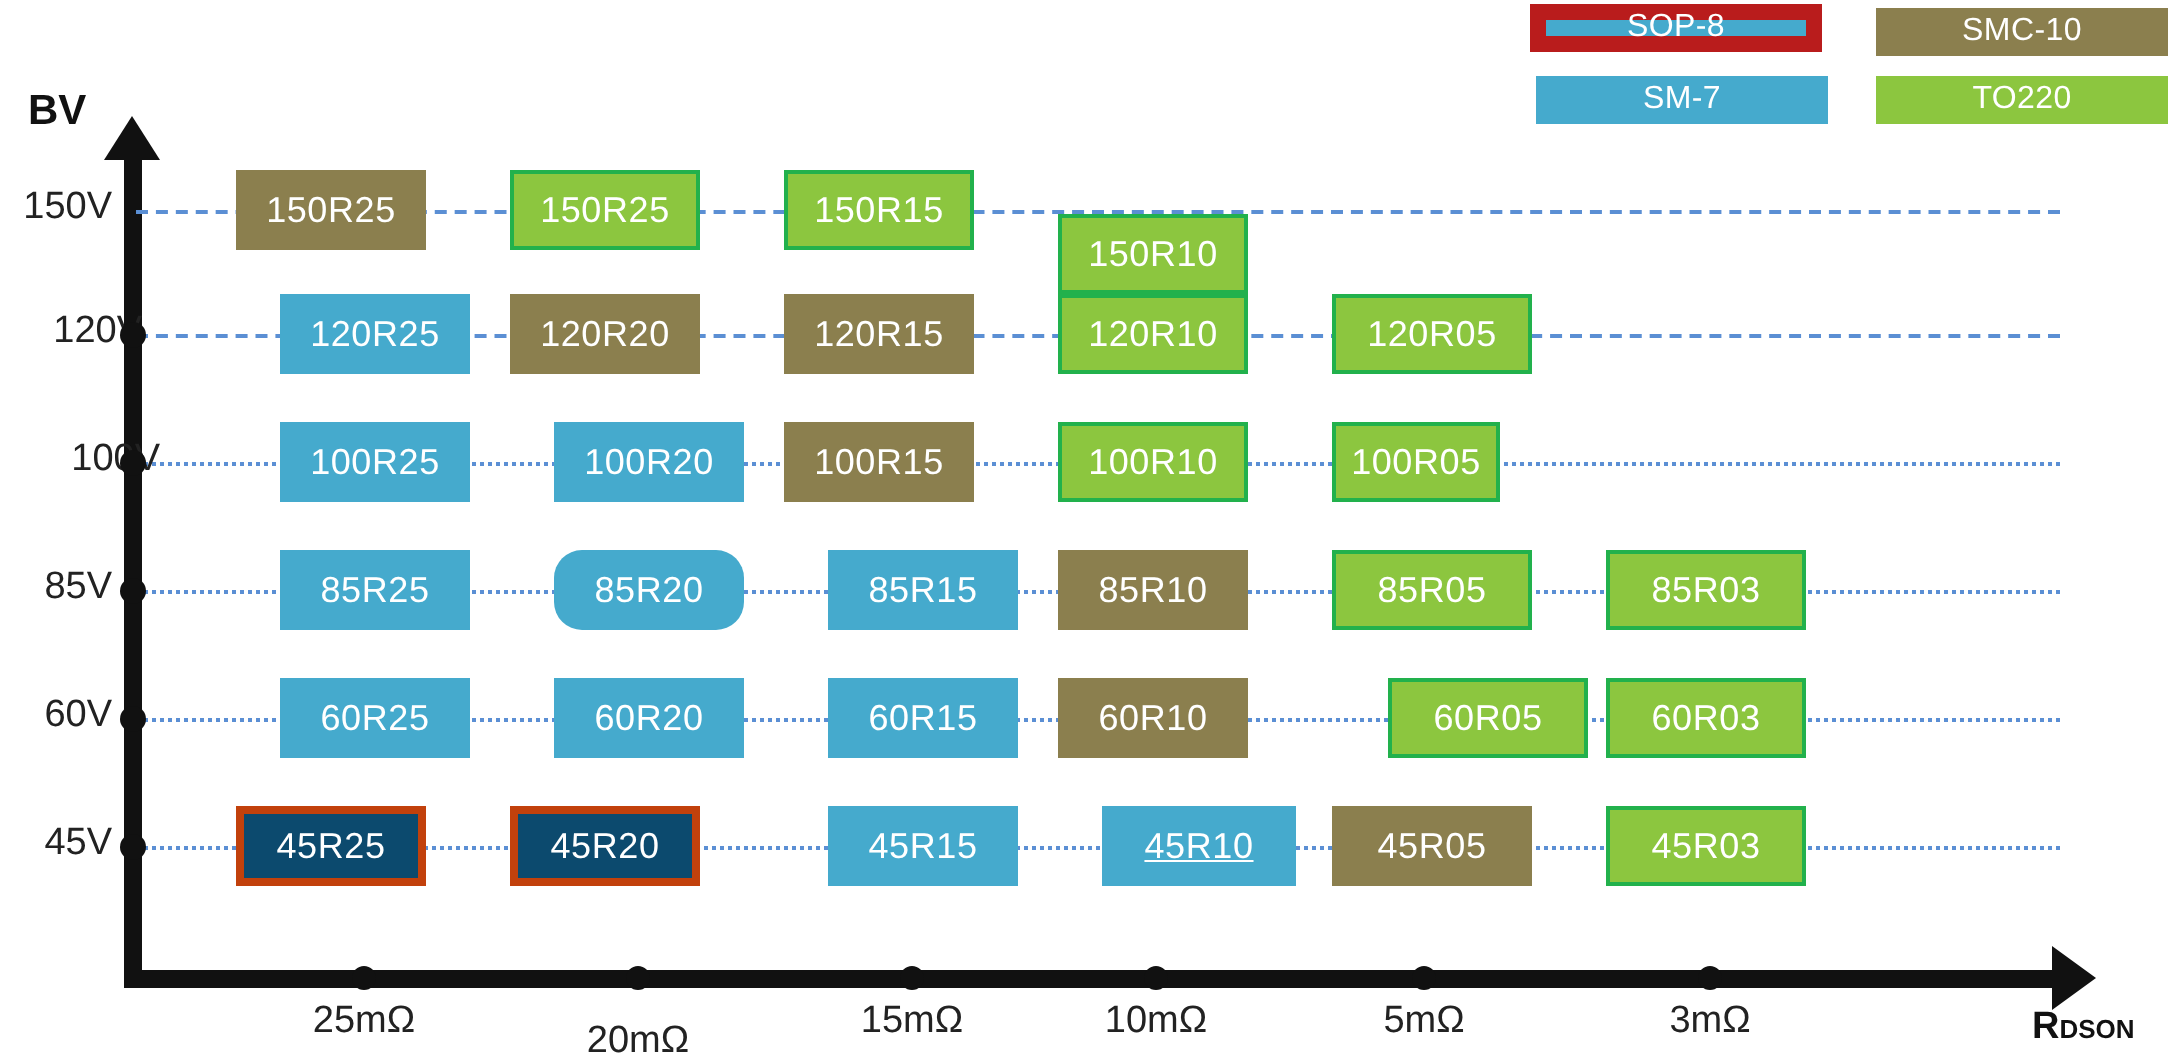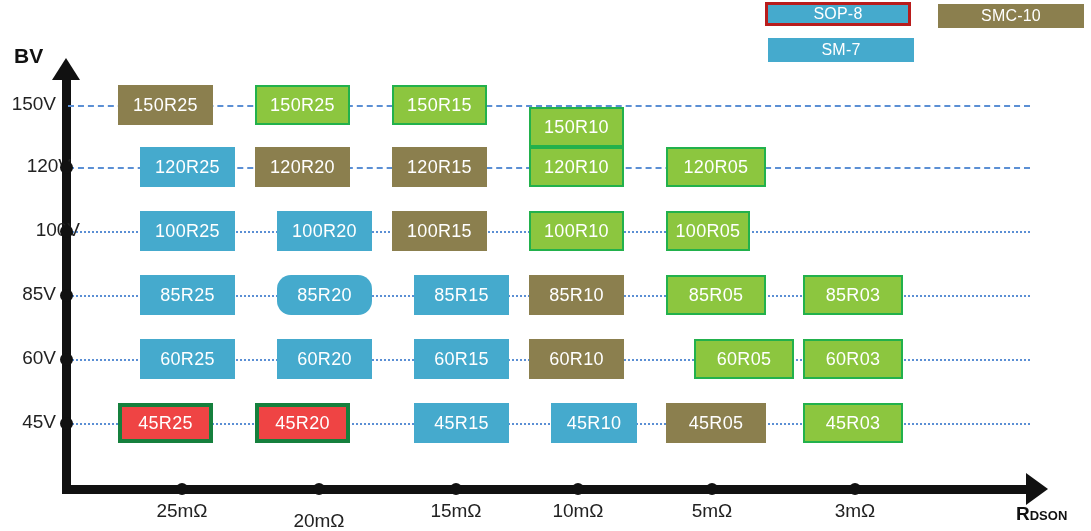--- a/index.html
+++ b/index.html
@@ -4,21 +4,21 @@
 <style>
   html,body{margin:0;padding:0;background:#ffffff;}
   body{width:1091px;height:531px;position:relative;overflow:hidden;
        font-family:"Liberation Sans",sans-serif;}
 
   
   #legend{position:absolute;left:760px;top:2px;width:325px;height:62px;}
   .legend-cell{position:absolute;width:146px;height:24px;box-sizing:border-box;
                display:flex;align-items:center;justify-content:center;
                color:#ffffff;font-size:16px;letter-spacing:.2px;}
-  .lg-sop8 {left:5px;  top:0px;  background:#45AACD;border:3px solid #b91c1c;}
+  .lg-sop8 {left:5px;  top:0px;  background:#45AACD;border:8px solid #b91c1c;}
   .lg-smc10{left:178px;top:2px;  background:#8B7F4E;}
   .lg-sm7  {left:8px;  top:36px; background:#45AACD;}
   .lg-to220{left:178px;top:36px; background:#8CC63F;}
 
   
   #plot{position:absolute;left:0;top:0;width:1091px;height:531px;}
   #yaxis{position:absolute;left:62px;top:75px;width:9px;height:415px;background:#111;}
   #yarrow{position:absolute;left:52px;top:58px;width:0;height:0;
           border-left:14px solid transparent;border-right:14px solid transparent;
           border-bottom:22px solid #111;}
@@ -44,34 +44,37 @@
   .guide.dashed{border-top-style:dashed;border-top-color:#5B8FD4;}
   .guide.dotted{border-top-style:dotted;border-top-color:#5B8FD4;}
 
   
   .box{position:absolute;height:40px;box-sizing:border-box;
        display:flex;align-items:center;justify-content:center;
        color:#ffffff;font-size:18px;letter-spacing:.3px;}
   .t-sm7  {background:#45AACD;margin-left:22px;}
   .t-smc10{background:#8B7F4E;}
   .t-to220{background:#8CC63F;border:2px solid #22B14C;}
-  .t-sop8 {background:#ef4444;border:4px solid #15803d;}
+  .t-sop8 {background:#0c4a6e;border:4px solid #c2410c;}
 </style>
 </head>
 <body>
 
 <div id="legend">
   <div class="legend-cell lg-sop8">
       <span>SOP-8</span>
     </div>
   <div class="legend-cell lg-smc10">
       <span>SMC-10</span>
     </div>
   <div class="legend-cell lg-sm7">
       <span>SM-7</span>
+    </div>
+  <div class="legend-cell lg-to220">
+      <span>TO220</span>
     </div>
 </div>
 
 <div id="plot">
 
   <div id="bv-title" class="axis-title">BV</div>
   <div id="rds-title" class="axis-title"><span>R</span><span class="sub">DSON</span></div>
 
   <div id="yaxis"></div>
   <div id="yarrow"></div>
@@ -136,17 +139,17 @@
       <div class="box t-to220" style="left: 803px; top: 275px; width: 100px;">85R03</div>
       <div class="box t-sm7" style="left: 118px; top: 339px; width: 95px;">60R25</div>
       <div class="box t-sm7" style="left: 255px; top: 339px; width: 95px;">60R20</div>
       <div class="box t-sm7" style="left: 392px; top: 339px; width: 95px;">60R15</div>
       <div class="box t-smc10" style="left: 529px; top: 339px; width: 95px;">60R10</div>
       <div class="box t-to220" style="left: 666px; top: 339px; width: 100px; margin-left: 28px;">60R05</div>
       <div class="box t-to220" style="left: 803px; top: 339px; width: 100px;">60R03</div>
       <div class="box t-sop8" style="left: 118px; top: 403px; width: 95px;">45R25</div>
       <div class="box t-sop8" style="left: 255px; top: 403px; width: 95px;">45R20</div>
       <div class="box t-sm7" style="left: 392px; top: 403px; width: 95px;">45R15</div>
-      <div class="box t-sm7" style="left: 529px; top: 403px; width: 86px;">45R10</div>
+      <div class="box t-sm7" style="left: 529px; top: 403px; width: 97px; text-decoration: underline;">45R10</div>
       <div class="box t-smc10" style="left: 666px; top: 403px; width: 100px;">45R05</div>
       <div class="box t-to220" style="left: 803px; top: 403px; width: 100px;">45R03</div>
     </div>
 </div>
 
 </body></html>

